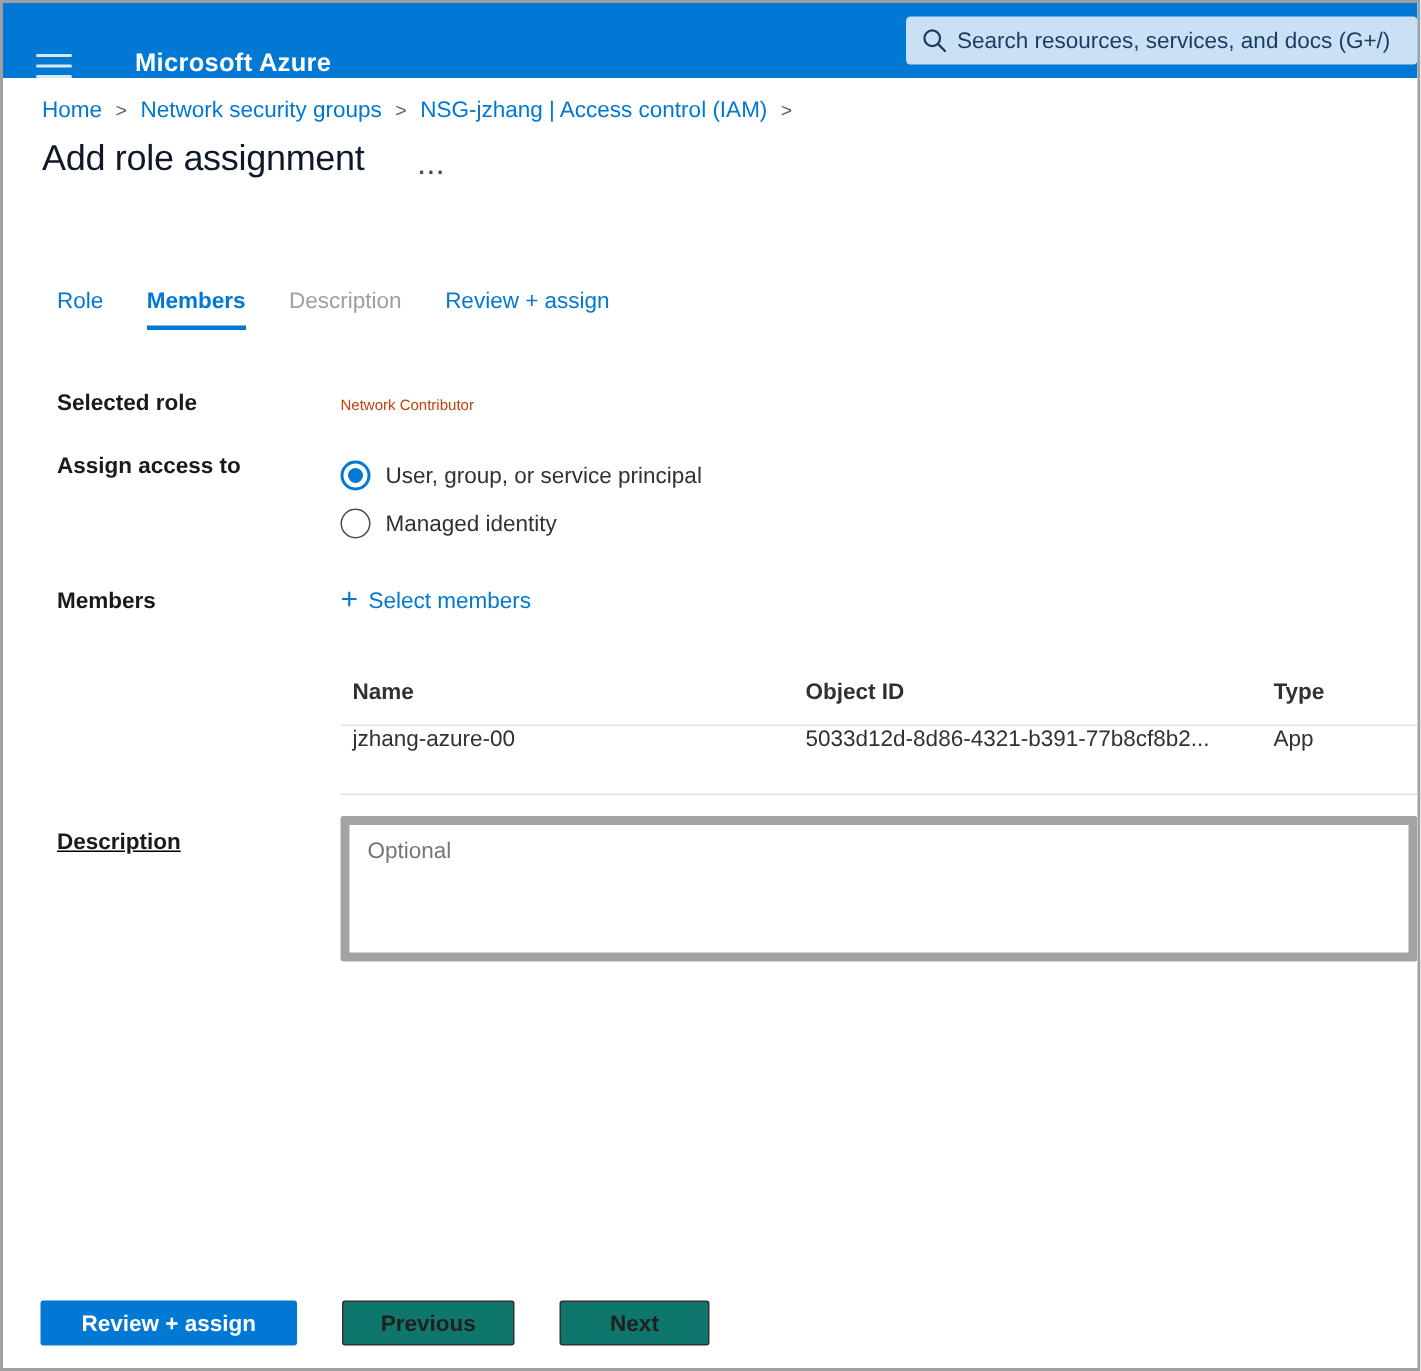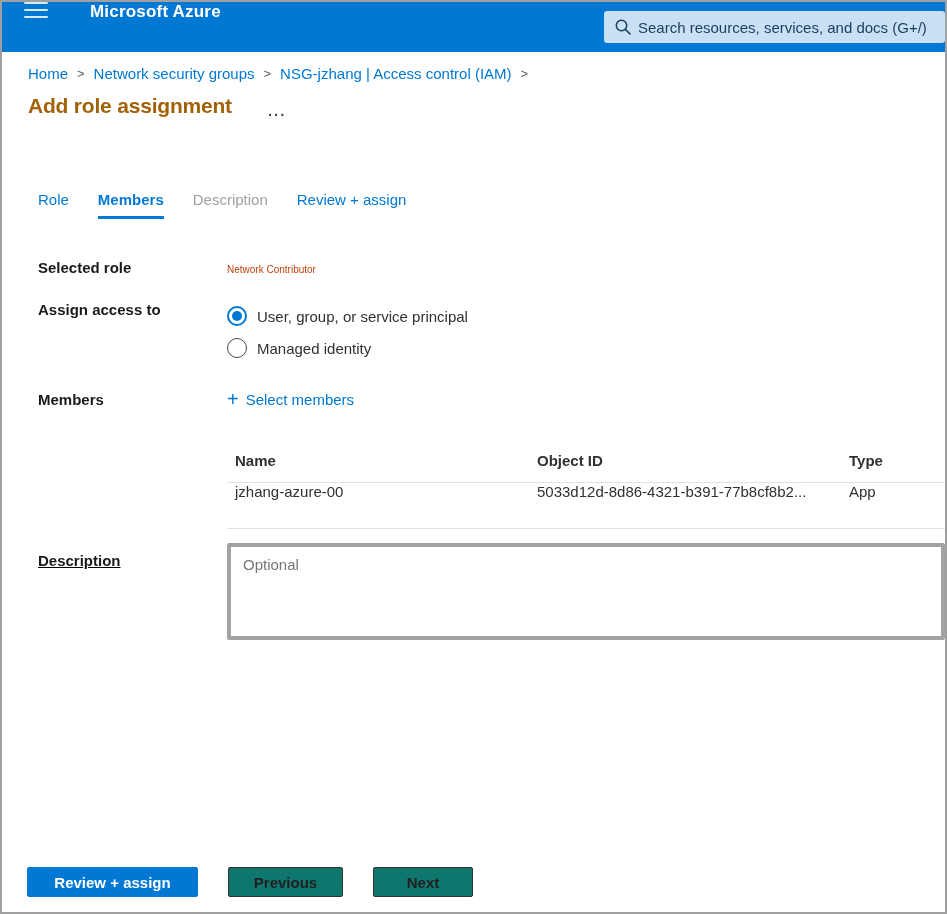--- a/index.html
+++ b/index.html
@@ -7,21 +7,21 @@
   body { font-family:"Liberation Sans","DejaVu Sans",sans-serif; }
 
   .frame {
     position:relative; width:947px; height:914px;
     border:2px solid #a0a0a0; background:#ffffff; overflow:hidden;
   }
 
   
   .topbar {
     position:relative; height:50px; background:#0078d4;
-    display:flex; align-items:flex-start;
+    display:flex; align-items:flex-end;
   }
   .hamburger { margin-left:22px; width:24px; height:16px; display:flex;
     flex-direction:column; justify-content:space-between; cursor:pointer; }
   .hamburger span { display:block; height:2px; width:24px; background:#d9e8f7; border-radius:1px; }
   .brand { margin-left:42px; color:#ffffff; font-size:17px; font-weight:700; letter-spacing:.2px; }
   .searchbox {
     position:absolute; right:0; top:9px; width:341px; height:32px;
     background:#c9e0f5; border-radius:3px;
   }
   .searchbox input {
@@ -32,21 +32,21 @@
   .searchbox input::placeholder { color:#1a3c5e; opacity:1; }
   .search-icon { position:absolute; left:10px; top:7px; width:18px; height:18px; }
 
   
   .breadcrumb { margin:13px 0 0 26px; font-size:15px; display:flex; align-items:center; gap:9px; }
   .crumb { color:#0078d4; cursor:pointer; }
   .crumb-sep { color:#5f5e5c; font-size:13px; }
 
   
   .title-row { margin:10px 0 0 26px; display:flex; align-items:center; }
-  .page-title { font-size:21px; font-weight:700; color:#a16207; letter-spacing:-.2px; }
+  .page-title { font-size:24px; font-weight:400; color:#0f172a; letter-spacing:-.2px; }
   .title-more { margin-left:36px; margin-top:10px; color:#4a4a4a; font-size:15px;
     letter-spacing:2px; font-weight:700; cursor:pointer; }
 
   
   .tabs { margin:72px 0 0 36px; display:flex; gap:29px; font-size:15px; }
   .tab { padding-bottom:8px; cursor:pointer; color:#0078d4; border-bottom:3px solid transparent; }
   .tab.active { color:#0078d4; font-weight:700; border-bottom-color:#0078d4; }
   .tab.disabled { color:#a19f9d; cursor:default; }
 
   
@@ -76,21 +76,21 @@
   .t-head { display:flex; height:45px; align-items:center; border-bottom:1px solid #e4e2e0; }
   .t-row  { display:flex; height:46px; border-bottom:1px solid #e4e2e0; }
   .c-name { flex:0 0 310px; padding-left:8px; overflow:hidden; white-space:nowrap; }
   .c-oid  { flex:0 0 312px; overflow:hidden; white-space:nowrap; }
   .c-type { flex:1; overflow:hidden; white-space:nowrap; }
   .t-head > div { font-weight:700; color:#323130; }
 
   .row-description { margin-top:14px;text-decoration:underline; }
   .row-description .form-label { padding-top:9px; }
   .desc-textarea {
-    width:100%; height:97px; resize:none; border:4px solid #a3a3a3; border-radius:2px;
+    width:100%; height:97px; resize:none; border:6px solid #a3a3a3; border-radius:2px;
     padding:9px 12px; font-size:15px; color:#323130; outline:none;
     font-family:"Liberation Sans","DejaVu Sans",sans-serif;
   }
   .desc-textarea::placeholder { color:#767676; opacity:1; }
 
   
   .footer { position:absolute; left:25px; bottom:15px; display:flex; gap:30px; }
   .btn { height:30px; font-size:15px; font-weight:700; border-radius:2px; cursor:pointer;
     font-family:"Liberation Sans","DejaVu Sans",sans-serif; }
   .btn-primary { width:171px; background:#0078d4; color:#ffffff; border:1px solid #0078d4; }

